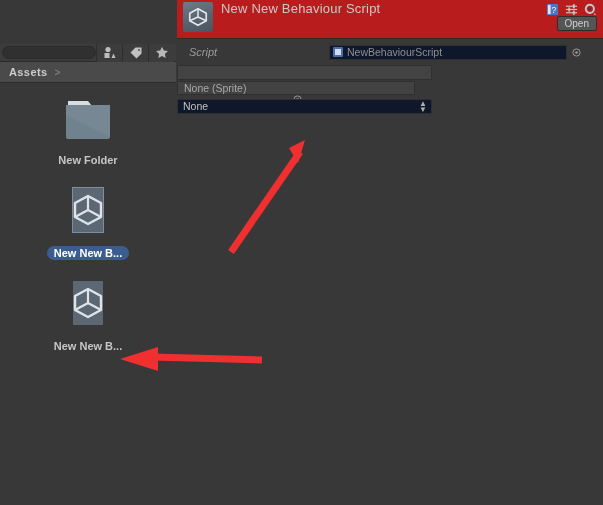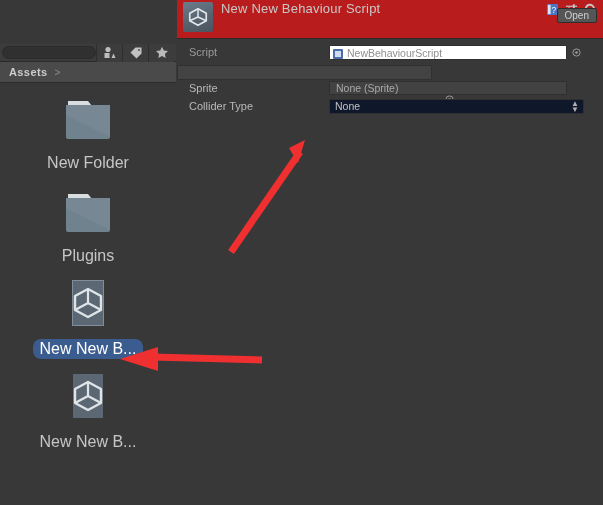--- a/index.html
+++ b/index.html
@@ -66,25 +66,26 @@
     padding-top: 10px;
   }
   .asset-item {
     width: 176px; height: 93px;
     display: flex; flex-direction: column;
     align-items: center; justify-content: flex-start;
   }
   .asset-icon { width: 64px; height: 56px; position: relative; }
   .asset-label {
     margin-top: 4px;
-    font-size: 16px;
+    font-size: 11px;
     color: #c6c6c6;
     padding: 1px 7px;
     border-radius: 8px;
     white-space: nowrap;
+    font-weight: bold;
   }
   .asset-item.selected .asset-label {
     background: #3b5c8f;
     color: #ffffff;
   }
   .asset-item.selected .script-icon-box {
     background: linear-gradient(160deg,#6d7d8c 0%, #55616d 60%, #4a545f 100%);
     outline: 1px solid #7e8e9b;
   }
 
@@ -110,21 +111,21 @@
   #header-title {
     position: absolute; left: 44px; top: 1px;
     font-size: 13px; color: #c9c9c9;
     letter-spacing: .2px;
   }
   #header-icons {
     position: absolute; right: 6px; top: 2px;
     display: flex; gap: 6px; align-items: center;
   }
   #open-button {
-    position: absolute; right: 6px; top: 8px;
+    position: absolute; right: 6px; top: 16px;
     height: 15px;
     background: #555555;
     border: 1px solid #2e2e2e;
     border-radius: 2px;
     color: #d0d0d0;
     font-size: 10px;
     padding: 0 7px;
     line-height: 13px;
     font-family: "Liberation Sans", sans-serif;
     cursor: pointer;
@@ -135,35 +136,36 @@
     position: relative;
     height: 16px;
     margin-bottom: 2px;
     display: flex; align-items: center;
   }
   .prop-label {
     width: 152px;
     padding-left: 12px;
     font-size: 11px;
     color: #b9b9b9;
+    font-style: italic;
   }
   .prop-label.dim { color: #9a9a9a; }
   .prop-field { position: relative; height: 15px; }
 
   .obj-field {
     width: 238px; height: 15px;
     background: #424242;
     border: 1px solid #303030;
     border-radius: 1px;
     display: flex; align-items: center;
     padding-left: 3px;
     font-size: 10.5px;
     color: #a9a9a9;
   }
-  .obj-field.readonly { background: #ffffff; color: #8f8f8f; align-items: flex-end; }
+  .obj-field.readonly { background: #0f172a; color: #8f8f8f; }
   .text-field {
     width: 255px; height: 15px;
     background: #434343;
     border: 1px solid #303030;
     border-radius: 1px;
   }
   .picker-dot {
     width: 13px; height: 15px;
     margin-left: 3px;
     display: flex; align-items: center; justify-content: center;
@@ -250,30 +252,20 @@
         <div class="asset-icon">
           <svg width="64" height="56" viewBox="0 0 64 56">
             <path d="M12 8 h20 l4 5 h-24 z" fill="#d8dde0"></path>
             <path d="M10 12 h44 v32 a2 2 0 0 1 -2 2 h-40 a2 2 0 0 1 -2 -2 z" fill="#71828f"></path>
             <path d="M10 12 h44 v32 l-44 -22 z" fill="#7d8d99" opacity=".55"></path>
           </svg>
         </div>
         <div class="asset-label">New Folder</div>
       </div>
 
-      <div class="asset-item">
-        <div class="asset-icon">
-          <svg width="64" height="56" viewBox="0 0 64 56">
-            <path d="M12 8 h20 l4 5 h-24 z" fill="#d8dde0"></path>
-            <path d="M10 12 h44 v32 a2 2 0 0 1 -2 2 h-40 a2 2 0 0 1 -2 -2 z" fill="#71828f"></path>
-            <path d="M10 12 h44 v32 l-44 -22 z" fill="#7d8d99" opacity=".55"></path>
-          </svg>
-        </div>
-        <div class="asset-label">Plugins</div>
-      </div>
 
 
       <div class="asset-item selected">
         <div class="asset-icon">
           <svg width="64" height="56" viewBox="0 0 64 56">
             <rect class="script-icon-box" x="17" y="2" width="30" height="44" rx="1" fill="#5b6874"></rect>
             <path d="M32 10 L45 17 L45 31 L32 38 L19 31 L19 17 Z" fill="none" stroke="#dfe4e8" stroke-width="2.4" stroke-linejoin="round"></path>
             <path d="M32 10 L32 24 L19 31 M32 24 L45 31" fill="none" stroke="#dfe4e8" stroke-width="2.2"></path>
           </svg>
         </div>
@@ -355,37 +347,35 @@
         </div>
       </div>
 
       <div class="prop-row">
         <div class="prop-field">
           <input class="text-field" type="text" style="color: rgb(208, 208, 208); font-size: 10.5px; padding: 0px 4px; outline: none; font-family: &quot;Liberation Sans&quot;, sans-serif;" placeholder="">
         </div>
       </div>
 
       <div class="prop-row">
-        <div class="prop-label">Sprite</div>
         <div class="prop-field" style="display:flex;align-items:center;flex-direction:column;">
           <div class="obj-field">
             <span style="padding-left:3px;">None (Sprite)</span>
           </div>
           <span class="picker-dot">
             <svg width="9" height="9" viewBox="0 0 10 10">
               <circle cx="5" cy="5" r="4" fill="none" stroke="#9a9a9a" stroke-width="1.1"></circle>
               <circle cx="5" cy="5" r="1.5" fill="#9a9a9a"></circle>
             </svg>
           </span>
         </div>
       </div>
 
 
       <div class="prop-row">
-        <div class="prop-label">Collider Type</div>
         <div class="prop-field">
           <div class="dropdown">
             <span>None</span>
             <span class="arrows">▲<br>▼</span>
           </div>
         </div>
       </div>
 
     </div>
   </div>

